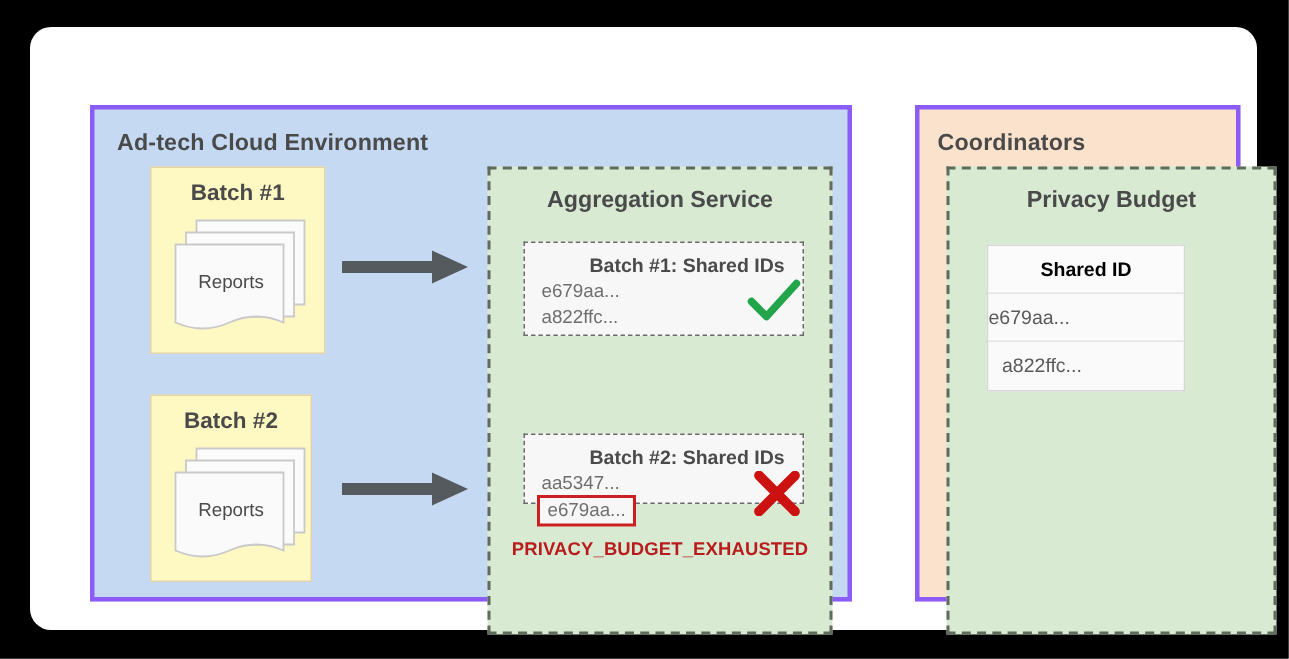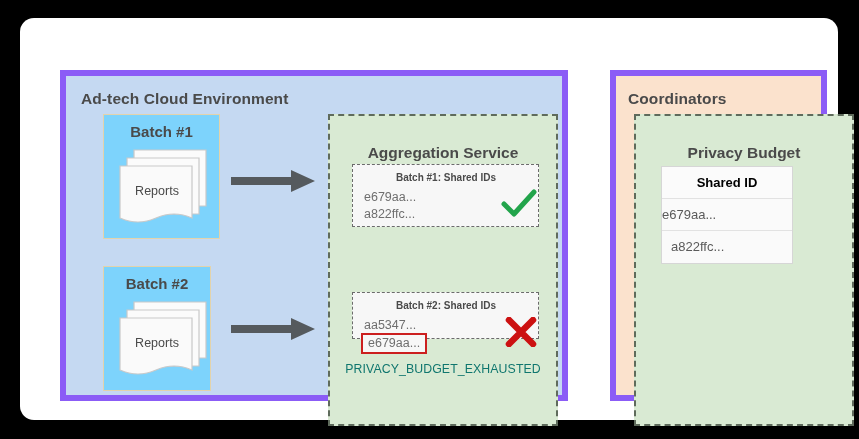--- a/index.html
+++ b/index.html
@@ -3,74 +3,74 @@
 <meta charset="utf-8">
 <style>
   html,body{margin:0;padding:0;background:#000;}
   body{width:859px;height:439px;overflow:hidden;
        font-family:"Liberation Sans","DejaVu Sans",sans-serif;}
 
   #card{position:absolute;left:20px;top:18px;width:818px;height:402px;
         background:#ffffff;border-radius:14px;}
 
   
-  .panel{position:absolute;box-sizing:border-box;border:6px solid #8b5cf6;}
+  .panel{position:absolute;box-sizing:border-box;border:3px solid #8b5cf6;}
   #adtech-panel{left:40px;top:52px;width:508px;height:331px;background:#c5d9f2;}
   #coord-panel{left:590px;top:52px;width:217px;height:331px;background:#fbe2cd;}
 
   .panel-title{position:absolute;font-size:15.5px;font-weight:700;color:#4a4a4a;
                letter-spacing:.1px;white-space:nowrap;}
   #adtech-title{left:15px;top:14px;}
   #coord-title{left:12px;top:14px;}
 
   
-  .batch-box{position:absolute;box-sizing:border-box;background:#7dd3fc;
+  .batch-box{position:absolute;box-sizing:border-box;background:#fef9c3;
              border:1px solid #e3d3ab;}
   #batch1-box{left:37px;top:38px;width:117px;height:125px;}
   #batch2-box{left:37px;top:190px;width:108px;height:125px;}
   .batch-label{position:absolute;left:0;top:8px;width:100%;text-align:center;
                font-size:15px;font-weight:700;color:#4a4a4a;}
 
   
   .reports{position:absolute;left:14px;top:33px;width:92px;height:80px;}
   .reports svg{display:block;}
   .rep-text{position:absolute;left:0;top:36px;width:78px;text-align:center;
             font-size:12.5px;color:#4a4a4a;}
 
   
   .arrow{position:absolute;}
 
   
   .green-zone{position:absolute;box-sizing:border-box;background:#d9ead3;
               border:2px dashed #5f6b5c;}
   #agg-zone{left:262px;top:38px;width:230px;height:312px;}
   #pb-zone{left:18px;top:38px;width:220px;height:312px;}
-  .zone-title{position:absolute;left:0;top:28px;width:100%;text-align:center;
+  .zone-title{position:absolute;left:0;top:12px;width:100%;text-align:center;
               font-size:15.5px;font-weight:700;color:#4a4a4a;}
 
   
   .id-card{position:absolute;box-sizing:border-box;background:#f7f7f7;
            border:1.6px dashed #6b6b6b;}
   #idcard1{left:22px;top:48px;width:187px;height:63px;}
   #idcard2{left:22px;top:176px;width:187px;height:47px;}
-  .id-head{position:absolute;left:11px;top:7px;font-size:10px;font-weight:700;
+  .id-head{position:absolute;left:11px;top:7px;font-size:13px;font-weight:700;
            color:#4a4a4a;white-space:nowrap;padding-left:32px;}
   .id-line{position:absolute;left:11px;font-size:12.5px;color:#6e6e6e;
            white-space:nowrap;}
   .id-l1{top:25px;}
   .id-l2{top:42px;}
   .id-line.flagged{left:8px;top:40px;padding:1px 5px 2px 5px;
                    border:2.2px solid #cc1f1f;color:#6e6e6e;background:#f7f7f7;}
 
   .status-ico{position:absolute;}
   #check-ico{left:148px;top:24px;}
   #x-ico{left:152px;top:24px;}
 
   .err-text{position:absolute;left:0;top:246px;width:100%;text-align:center;
-            font-size:12.3px;font-weight:400;color:#0f766e;letter-spacing:.1px;}
+            font-size:12.3px;font-weight:700;color:#b91c1c;letter-spacing:.1px;}
 
   
   #pb-table{position:absolute;left:25px;top:50px;width:132px;
             box-sizing:border-box;border:1px solid #d6d6d6;background:#fff;}
   .pb-row{box-sizing:border-box;height:32px;line-height:32px;
           border-bottom:1px solid #e2e2e2;background:#fafafa;font-size:13px;
           color:#5a5a5a;position:relative;}
   .pb-row:last-child{border-bottom:none;}
   .pb-head{text-align:center;font-weight:700;color:#000000;background:#fbfbfb;}
   .pb-cell{padding-left:9px;}

